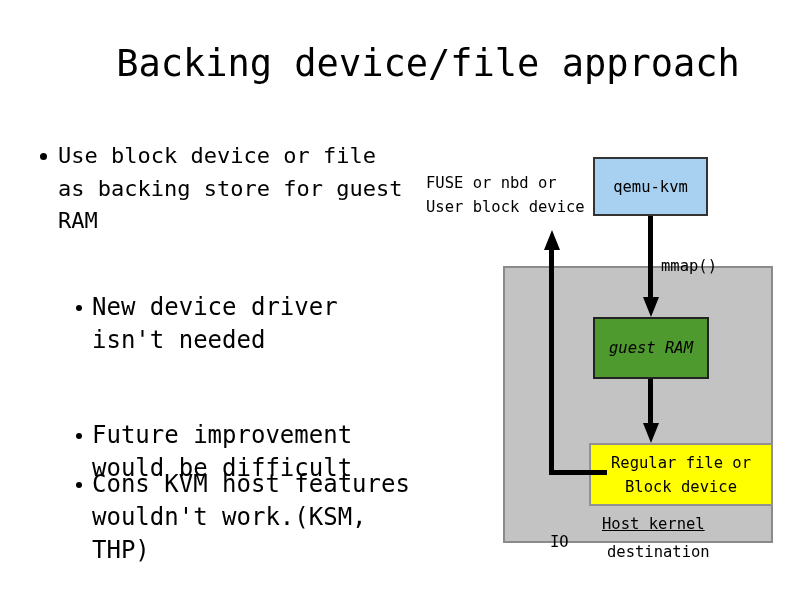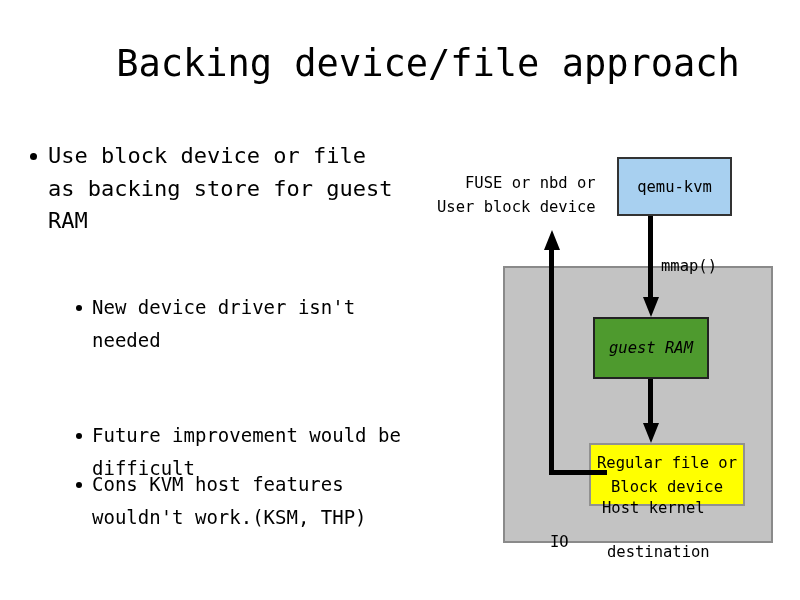--- a/index.html
+++ b/index.html
@@ -6,57 +6,57 @@
   body{background:#ffffff;font-family:"DejaVu Sans Mono", monospace;color:#000;}
   .slide{position:relative;width:800px;height:600px;background:#ffffff;overflow:hidden;}
 
   
   .title{position:absolute;left:0;top:36px;width:800px;text-align:center;
          font-size:37px;line-height:56px;white-space:nowrap;padding-left:28px;}
 
   
   .bullet{position:absolute;}
   .bullet .dot{position:absolute;border-radius:50%;background:#000;}
-  .l1{left:48px;width:350px;font-size:22px;line-height:32.5px;}
+  .l1{left:58px;width:350px;font-size:22px;line-height:32.5px;}
   .l1 .dot{left:-18px;top:13px;width:7px;height:7px;}
-  .l2{left:92px;width:320px;font-size:19px;line-height:33px;}
+  .l2{left:92px;width:320px;font-size:24px;line-height:33px;}
   .l2 .dot{left:-16px;top:14px;width:6px;height:6px;}
   .b0{top:140px}.b1{top:251px}.b2{top:291px}.b3{top:364px}.b4{top:419px}.b5{top:468px}
 
   
   .diagram{position:absolute;left:0;top:0;width:800px;height:600px;}
   .dg-label{position:absolute;font-size:15.5px;line-height:24px;white-space:pre;}
   .panel{position:absolute;left:503px;top:266px;width:270px;height:277px;
          border:2px solid #8a8a8a;box-sizing:border-box;}
   .node{position:absolute;box-sizing:border-box;display:flex;align-items:center;
         justify-content:center;text-align:center;font-size:15.5px;line-height:24px;}
   .node-qemu{left:593px;top:157px;width:115px;height:59px;border:2px solid #333333;}
   .node-ram{left:593px;top:317px;width:116px;height:62px;border:2px solid #222222;}
-  .node-backing{left:589px;top:443px;width:156px;height:63px;border:2px solid #919191;}
+  .node-backing{left:589px;top:443px;width:184px;height:63px;border:2px solid #919191;}
 
   .vline{position:absolute;width:5px;background:#000;}
   .hline{position:absolute;height:5px;background:#000;}
   .head-down{position:absolute;width:0;height:0;
              border-left:8px solid transparent;border-right:8px solid transparent;
              border-top:20px solid #000;}
   .head-up{position:absolute;width:0;height:0;
            border-left:8px solid transparent;border-right:8px solid transparent;
            border-bottom:20px solid #000;}
   .line-mmap{left:648px;top:216px;height:82px;}
   .head-mmap{left:643px;top:297px;}
   .line-ram-backing{left:648px;top:379px;height:45px;}
   .head-ram-backing{left:643px;top:423px;}
   .head-io{left:544px;top:230px;}
   .line-io-v{left:549px;top:249px;height:226px;}
   .line-io-h{left:549px;top:470px;width:58px;}
 
-  .lbl-fuse{left:437px;top:171px;text-align:right;}
+  .lbl-fuse{left:426px;top:171px;}
   .lbl-mmap{left:661px;top:230px;margin-top:24px;}
   .lbl-io{left:550px;top:482px;margin-top:48px;}
-  .lbl-hostkernel{left:602px;top:496px;}
+  .lbl-hostkernel{left:602px;top:512px;text-decoration:underline;}
   .lbl-destination{left:607px;top:540px;}
 </style>
 </head>
 <body>
 
 <div class="slide">
 
   <div class="title">Backing device/file approach</div>
 
   <div class="bullet l1 b0">
@@ -73,21 +73,21 @@
   </div>
   <div class="bullet l2 b5">
     <span class="dot"></span>
     <span>Cons KVM host features wouldn't work.(KSM, THP)</span>
   </div>
 
   <div class="diagram">
 
     <div class="panel" style="background-color: rgb(195, 195, 195);"></div>
 
-    <div class="node node-qemu" style="background-color: rgb(168, 208, 240); margin-left: 24px;">
+    <div class="node node-qemu" style="background-color: rgb(168, 208, 240);">
       <span>qemu-kvm</span>
     </div>
 
     <div class="node node-ram" style="background-color: rgb(78, 154, 46); font-style: italic;">
       <span>guest RAM</span>
     </div>
 
     <div class="node node-backing" style="background-color: rgb(255, 255, 0);">
       <span>Regular file or Block device</span>
     </div>

